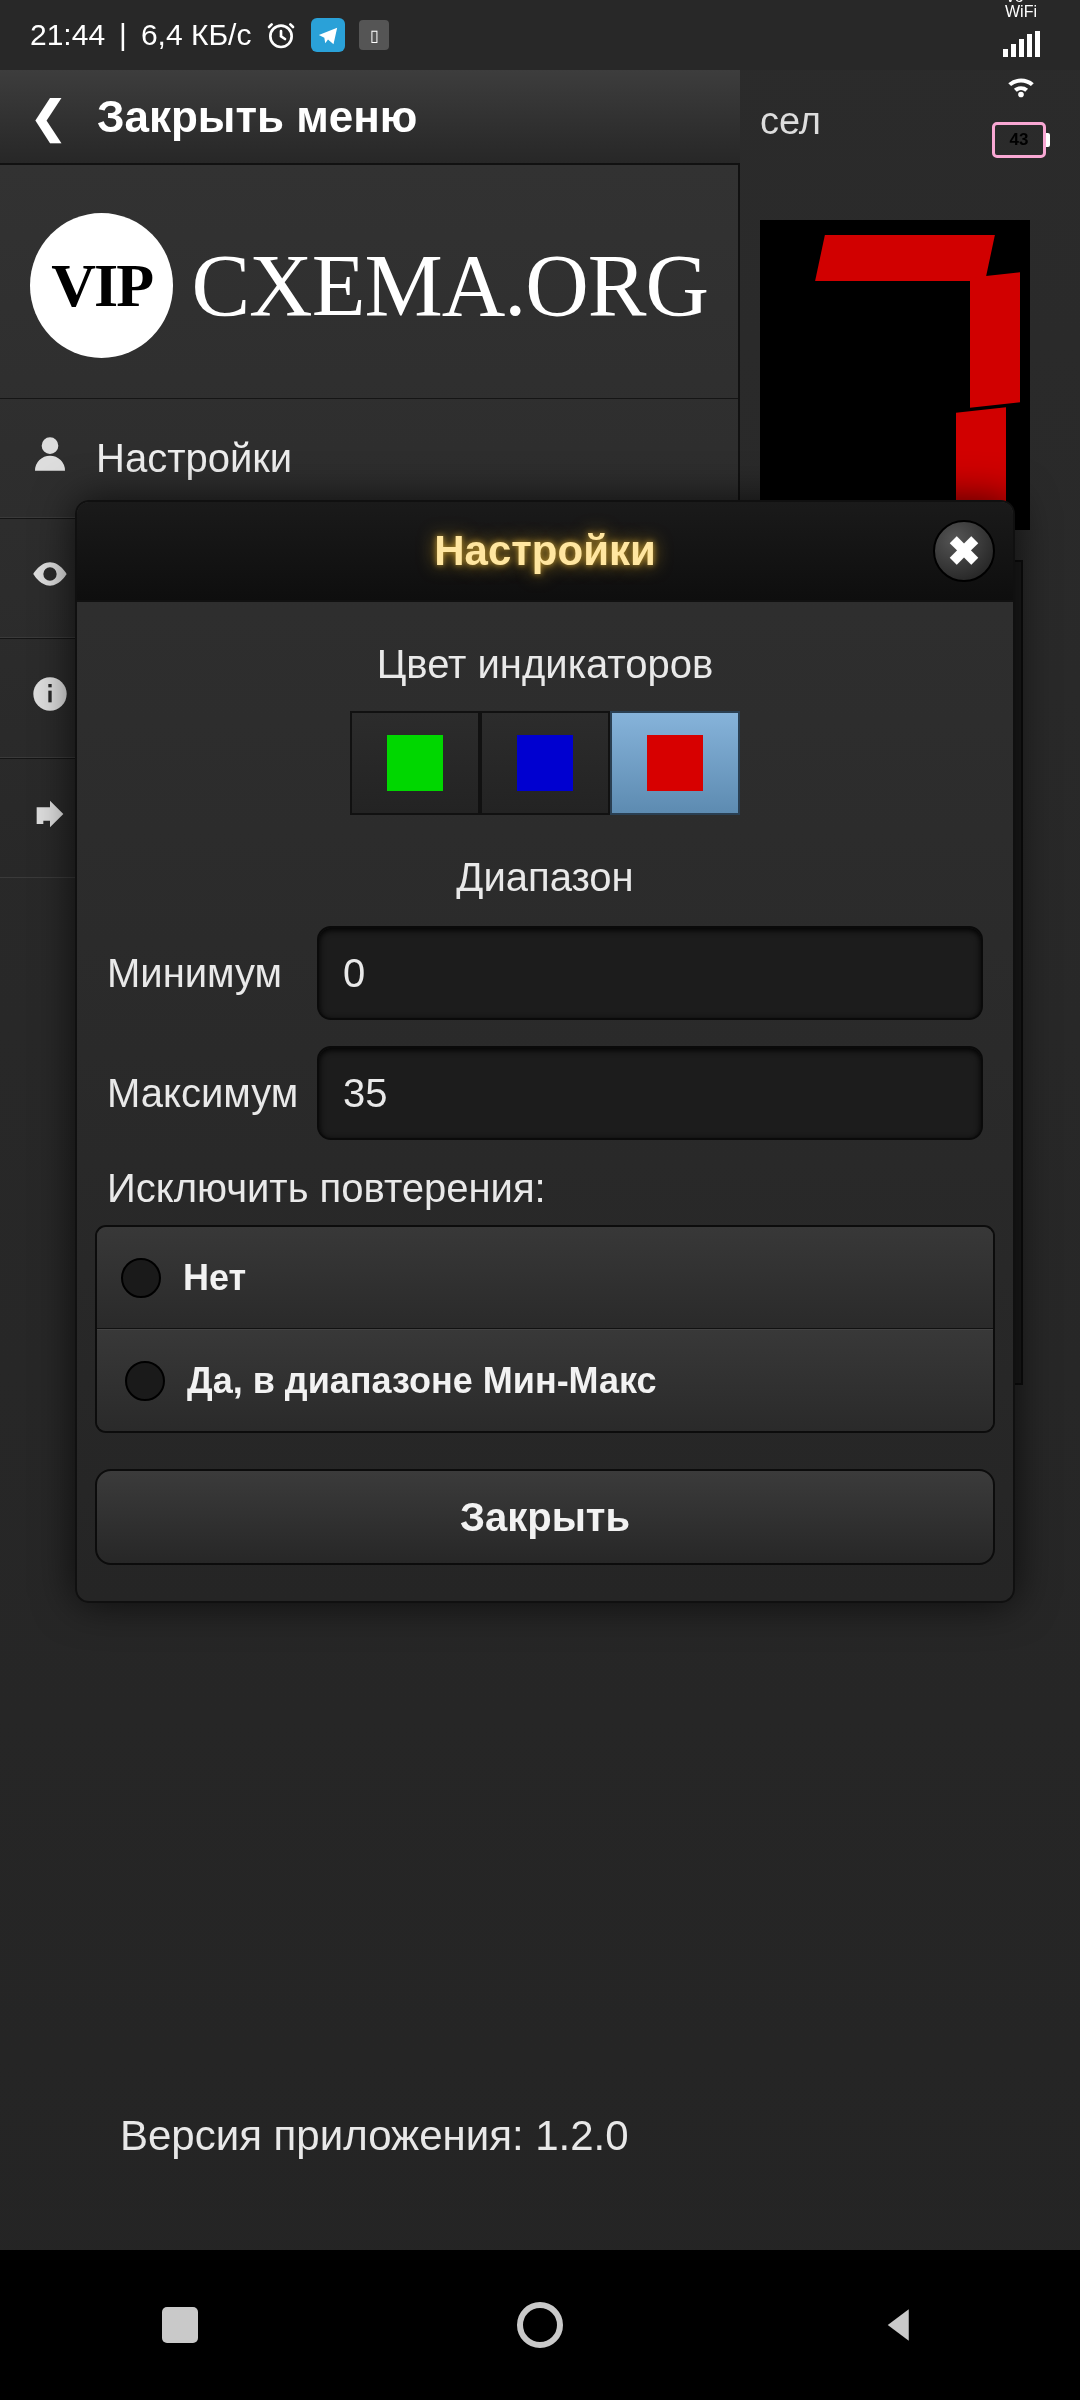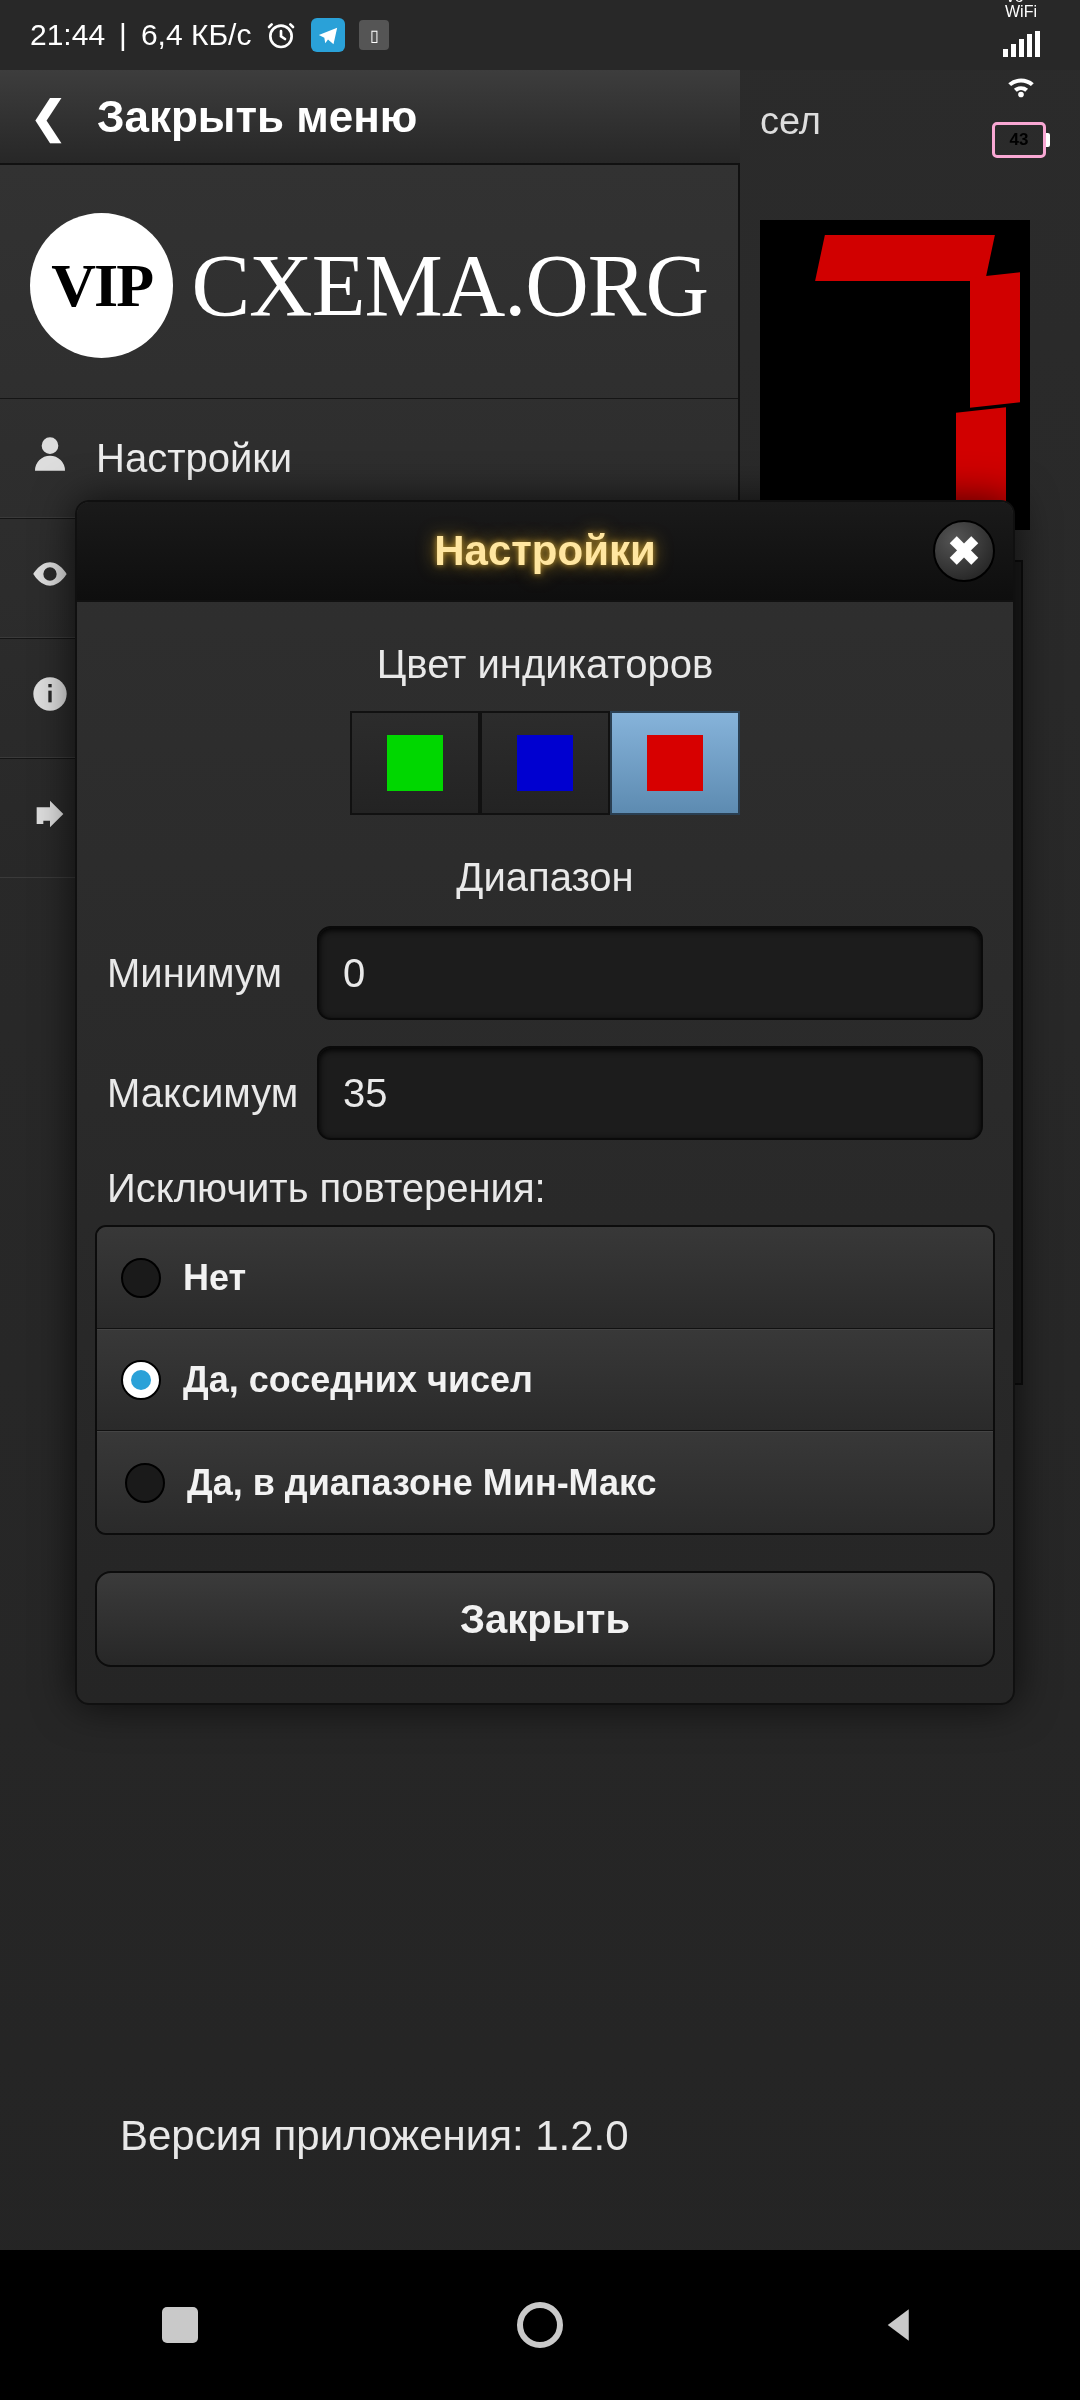--- a/index.html
+++ b/index.html
@@ -401,24 +401,20 @@
       <span class="flabel">Максимум</span>
       <input type="text" value="35" style="">
     </div>
 
     <div class="excl-label">Исключить повтерения:</div>
     <div class="radio-group">
       <div class="radio-item">
         <span class="radio-dot"></span>
         <span class="rlabel">Нет</span>
       </div>
-      <div class="radio-item selected">
-        <span class="radio-dot"></span>
-        <span class="rlabel">Да, соседних чисел</span>
-      </div>
       <div class="radio-item">
         <span class="radio-dot"></span>
         <span class="rlabel">Да, в диапазоне Мин-Макс</span>
       </div>
     </div>
 
     <div class="btn-close">
       <span>Закрыть</span>
     </div>
   </div>

